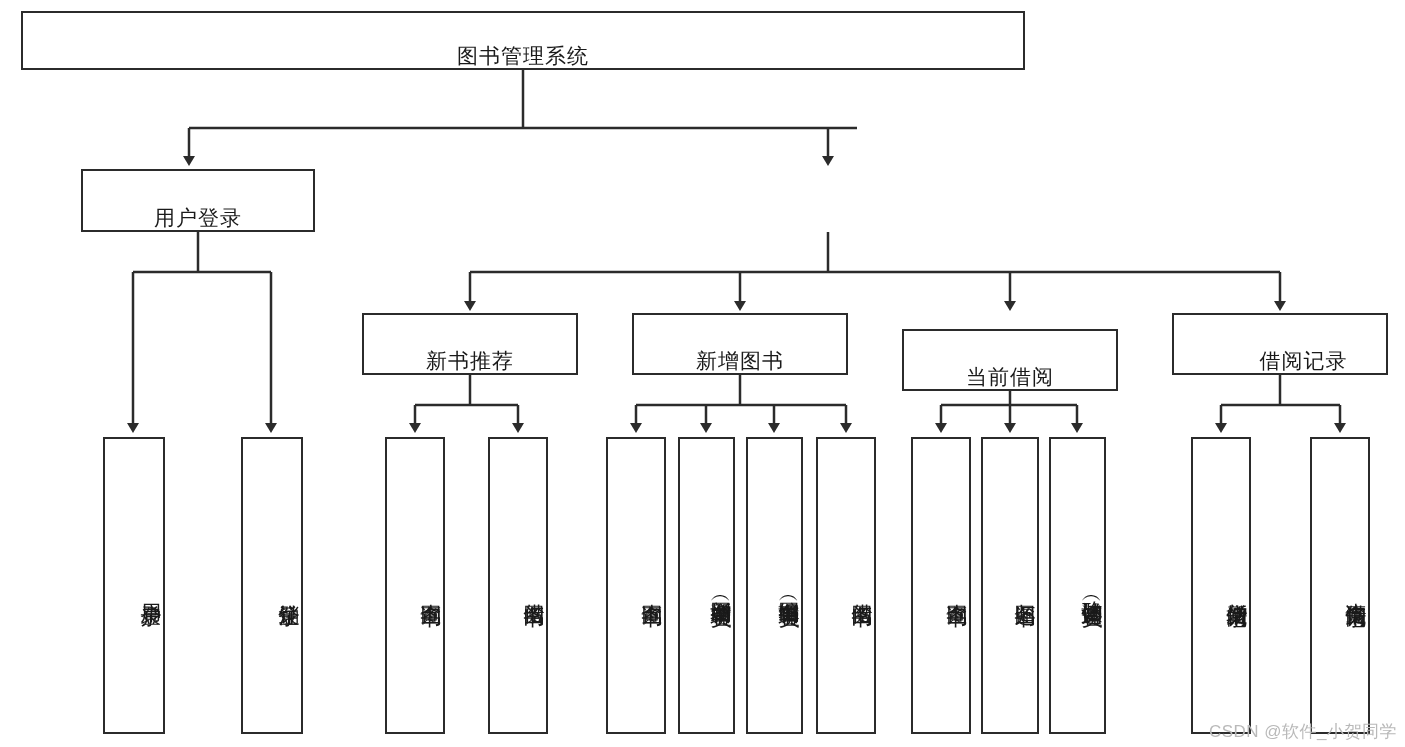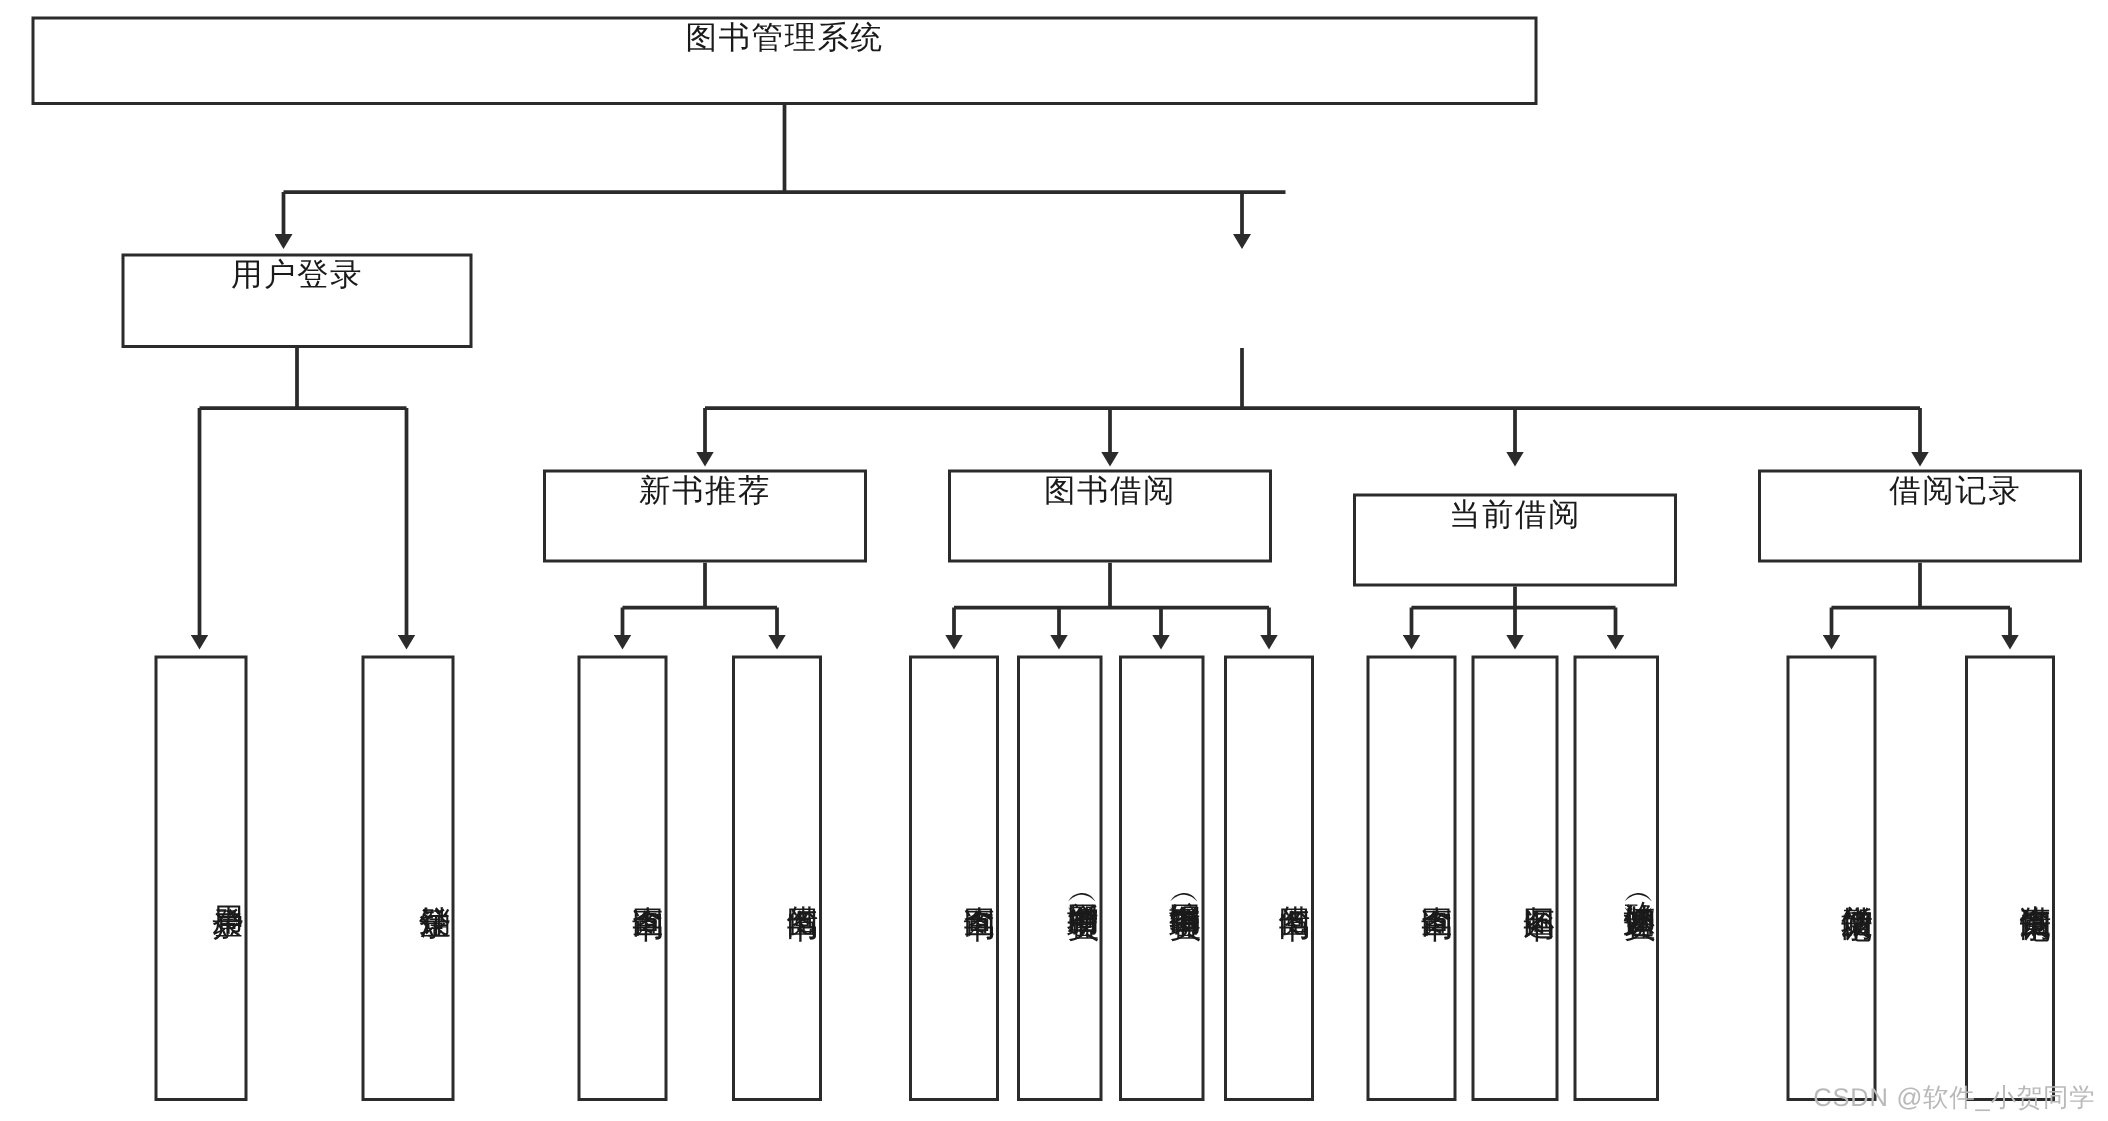--- a/index.html
+++ b/index.html
@@ -24,21 +24,21 @@
     width: 1405px;
     height: 747px;
     pointer-events: none;
   }
   .node {
     position: absolute;
     box-sizing: border-box;
     background: #ffffff;
     border: 2.5px solid #2b2b2b;
     display: flex;
-    align-items: flex-start;
+    align-items: flex-end;
     justify-content: center;
     color: #1a1a1a;
   }
   .node-h {
     font-size: 21px;
     letter-spacing: 1px;
     line-height: 1.2;
   }
   .node-v {
     font-size: 21px;
@@ -127,21 +127,21 @@
   </div>
 
   <div class="node node-h" style="left:81px; top:169px; width:234px; height:63px;">
     <span>用户登录</span>
   </div>
 
   <div class="node node-h" style="left:362px; top:313px; width:216px; height:62px;">
     <span>新书推荐</span>
   </div>
   <div class="node node-h" style="left:632px; top:313px; width:216px; height:62px;">
-    <span>图书借阅</span>
+    <span>新增图书</span>
   </div>
   <div class="node node-h" style="left:902px; top:313px; width:216px; height:62px;margin-top:16px;">
     <span>当前借阅</span>
   </div>
   <div class="node node-h" style="left:1172px; top:313px; width:216px; height:62px;padding-left:47px;">
     <span>借阅记录</span>
   </div>
 
   <div class="node node-v" style="left:103px; top:437px; width:62px; height:297px;">
     <span>用户登录</span>

